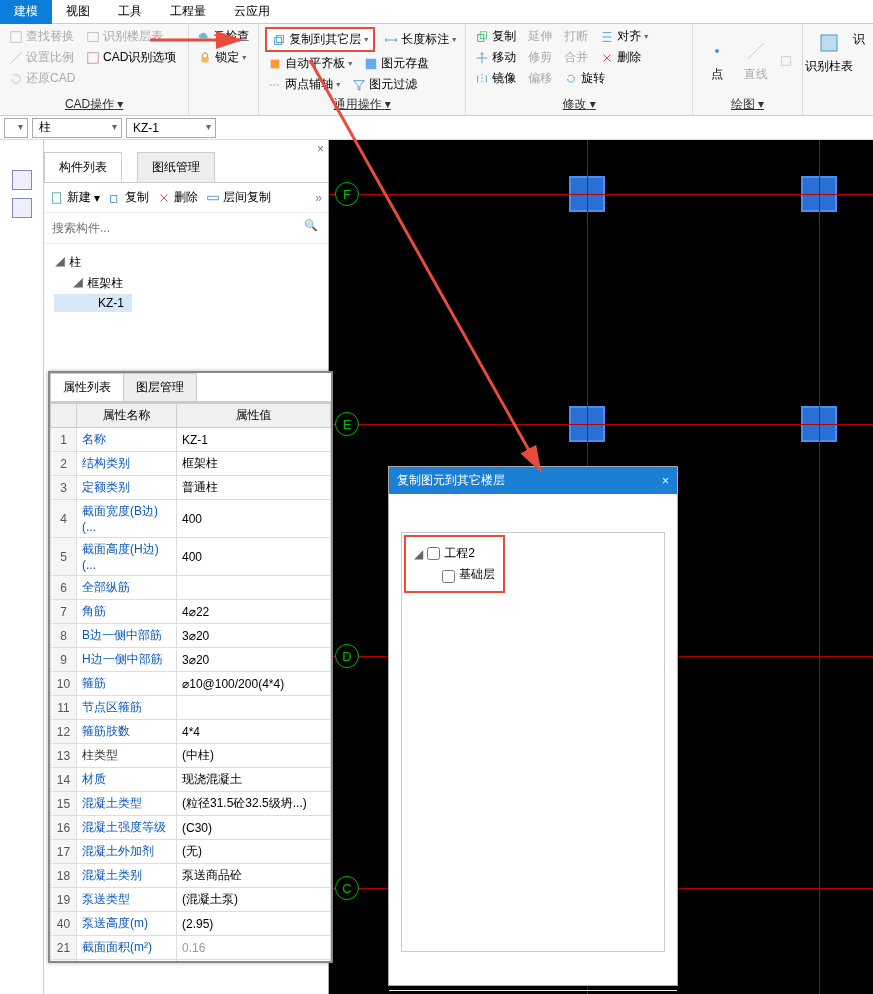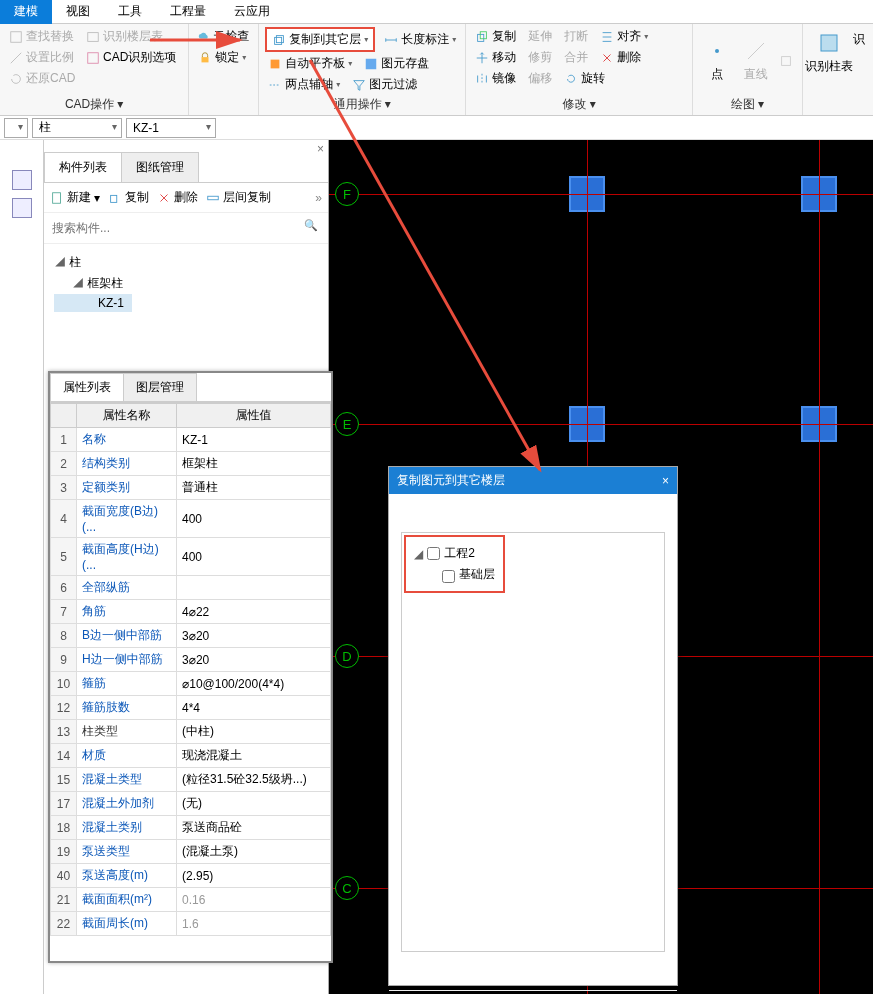--- a/index.html
+++ b/index.html
@@ -6,21 +6,21 @@
 body { width: 873px; height: 994px; background: #fff; position: relative; overflow: hidden; }
 
 
 .menubar { display: flex; height: 24px; border-bottom: 1px solid #ccc; align-items: center; }
 .menubar-item { padding: 4px 14px; cursor: pointer; }
 .menubar-item.active { background: #0b7dda; color: #fff; }
 
 
 .ribbon { height: 92px; border-bottom: 1px solid #ccc; display: flex; background: #f7f7f7; }
 .ribbon-group { border-right: 1px solid #ddd; padding: 3px 6px 2px 6px; display: flex; flex-direction: column; justify-content: space-between; }
-.ribbon-group-label { text-align: center; font-size: 11px; color: #333; padding-top: 2px; }
+.ribbon-group-label { text-align: center; font-size: 11px; color: #333; padding-top: 2px; text-decoration: underline; }
 .ribbon-items { flex: 1; display: flex; flex-direction: column; gap: 2px; }
 .ribbon-row { display: flex; gap: 6px; align-items: center; }
 .rbtn { display: flex; align-items: center; gap: 3px; padding: 1px 3px; white-space: nowrap; cursor: pointer; font-size: 12px; }
 .rbtn.disabled { color: #aaa; }
 .rbtn svg { width: 14px; height: 14px; }
 .rbtn-big { flex-direction: column; width: 40px; padding: 4px 2px; }
 .rbtn-big svg { width: 24px; height: 24px; }
 .highlight-btn { border: 2px solid #e74c3c; padding: 2px 5px; background: #fff; }
 .rbtn .chev { font-size: 8px; color: #666; }
 
@@ -30,21 +30,21 @@
 .dd::after { content: "▾"; position: absolute; right: 4px; top: 2px; font-size: 10px; color: #666; }
 
 
 .main { display: flex; height: calc(994px - 140px); position: relative; }
 .left-rail { width: 44px; border-right: 1px solid #ccc; display:flex; flex-direction:column; align-items:center; padding-top:30px; gap:8px; }
 .left-rail .lricon { width:20px; height:20px; border:1px solid #88b; background:#eef; }
 
 
 .panel-left { width: 285px; border-right: 1px solid #aaa; display: flex; flex-direction: column; position: relative; }
 .panel-left .closebtn { position:absolute; right:4px; top:2px; font-size:12px; color:#777; }
-.tabs { display: flex; border-bottom: 1px solid #ccc; margin-top: 12px; }
+.tabs { display: flex; border-bottom: 1px solid #ccc; margin-top: 12px; gap: 16px; }
 .tab { padding: 6px 14px; background: #eee; border: 1px solid #ccc; border-bottom: none; margin-right: -1px; }
 .tab.active { background: #fff; }
 .panel-toolbar { display: flex; align-items: center; gap: 8px; padding: 6px 6px; border-bottom: 1px solid #eee; }
 .panel-toolbar .pbtn { display:flex; align-items:center; gap:3px; cursor:pointer; }
 .panel-toolbar .pbtn svg{width:14px;height:14px;}
 .search-row { padding: 4px; border-bottom: 1px solid #eee; position: relative; }
 .search-row input { width: 100%; border: none; padding: 4px; color: #888; outline:none; }
 .search-row::after { content: "🔍"; position:absolute; right:10px; top:6px; font-size:11px; color:#aaa;}
 .tree { padding: 8px 10px; }
 .tree-item { padding: 2px 0 2px 0; }
@@ -461,38 +461,48 @@
             <td class="rownum">9</td>
             <td class="propname">H边一侧中部筋</td>
             <td class="propval">3⌀20</td>
           </tr>
           <tr>
             <td class="rownum">10</td>
             <td class="propname">箍筋</td>
             <td class="propval">⌀10@100/200(4*4)</td>
           </tr>
           <tr>
+            <td class="rownum">11</td>
+            <td class="propname">节点区箍筋</td>
+            <td class="propval"></td>
+          </tr>
+          <tr>
             <td class="rownum">12</td>
             <td class="propname">箍筋肢数</td>
             <td class="propval">4*4</td>
           </tr>
           <tr>
             <td class="rownum">13</td>
             <td class="propname black">柱类型</td>
             <td class="propval">(中柱)</td>
           </tr>
           <tr>
             <td class="rownum">14</td>
             <td class="propname">材质</td>
             <td class="propval">现浇混凝土</td>
           </tr>
           <tr>
             <td class="rownum">15</td>
             <td class="propname">混凝土类型</td>
             <td class="propval">(粒径31.5砼32.5级坍...)</td>
+          </tr>
+          <tr>
+            <td class="rownum">16</td>
+            <td class="propname">混凝土强度等级</td>
+            <td class="propval">(C30)</td>
           </tr>
           <tr>
             <td class="rownum">17</td>
             <td class="propname">混凝土外加剂</td>
             <td class="propval">(无)</td>
           </tr>
           <tr>
             <td class="rownum">18</td>
             <td class="propname">混凝土类别</td>
             <td class="propval">泵送商品砼</td>

